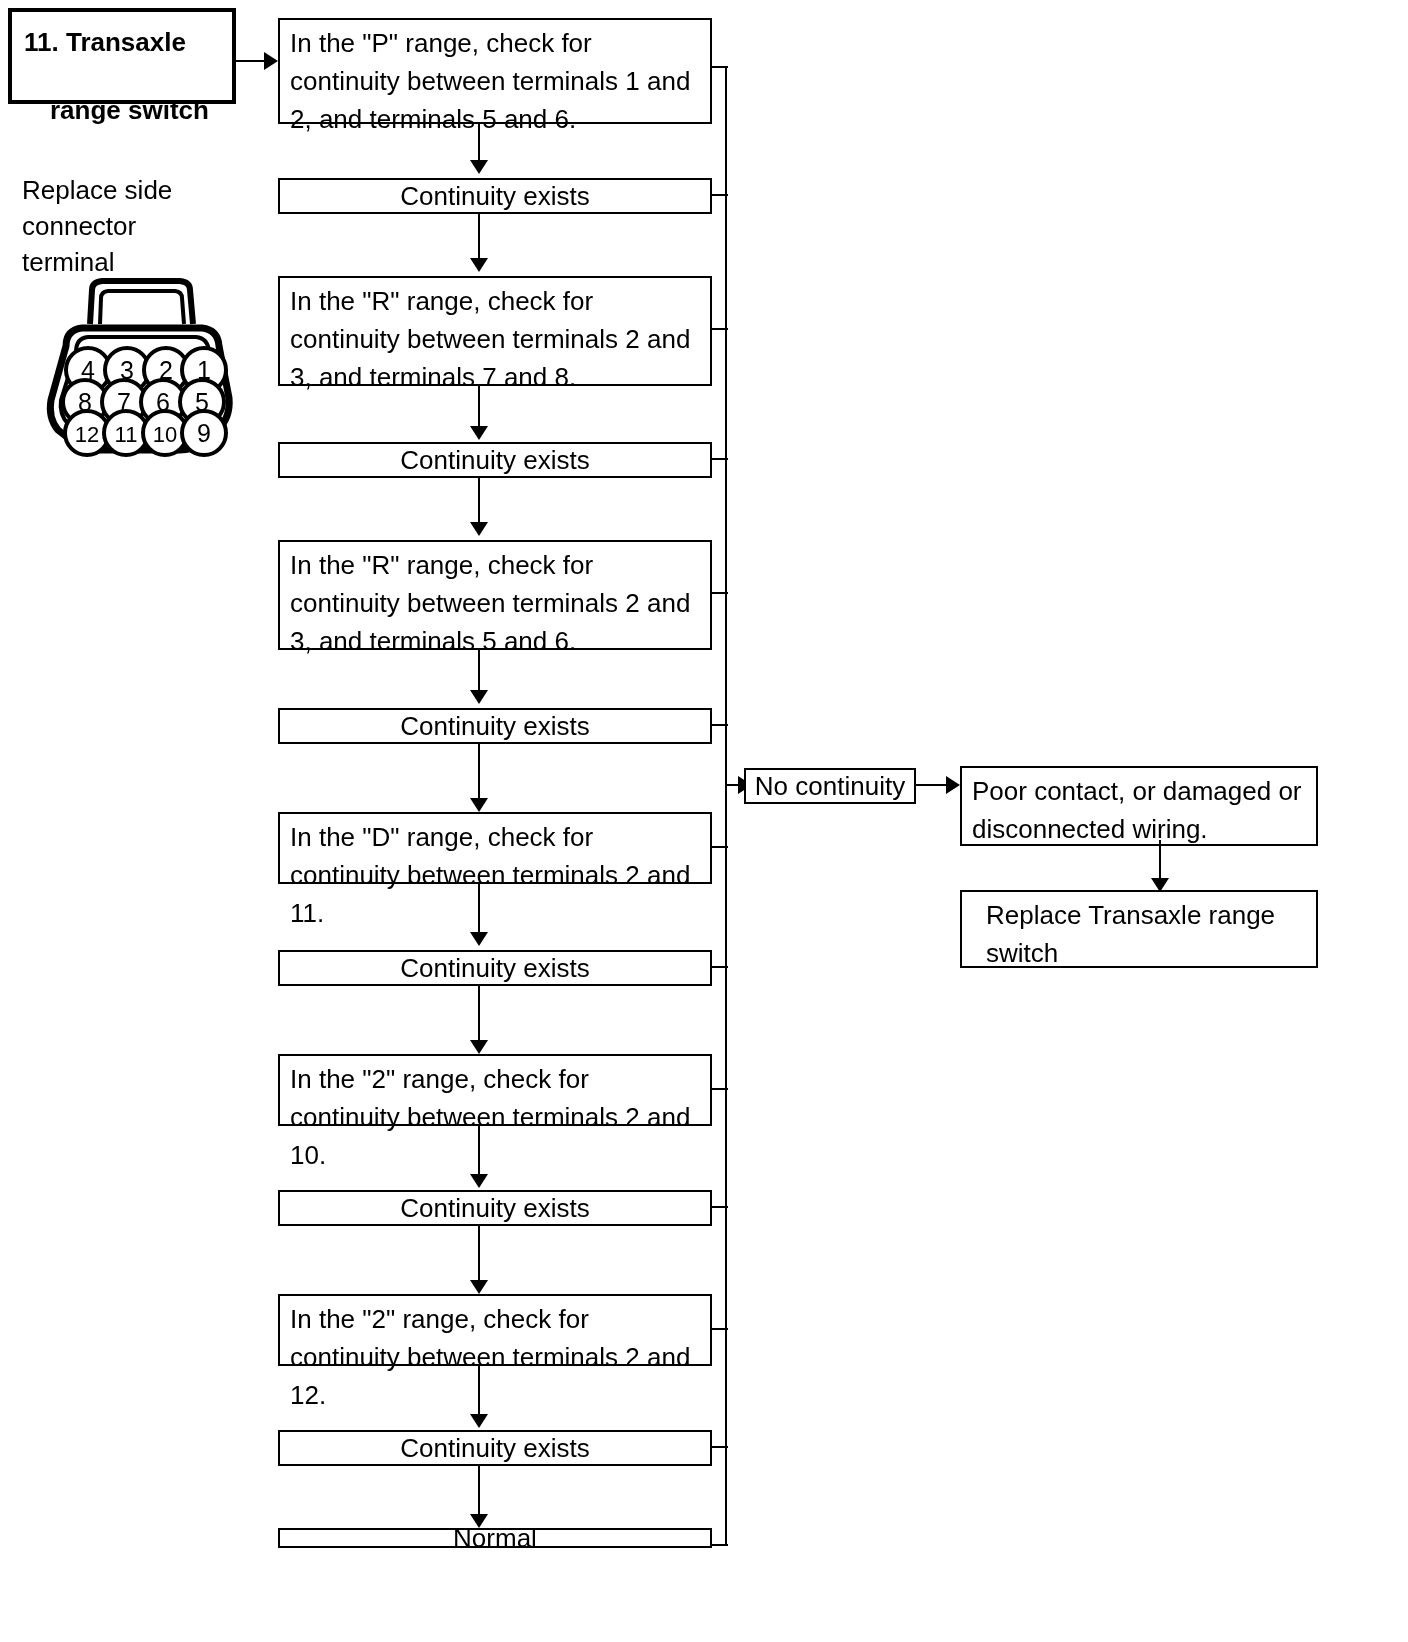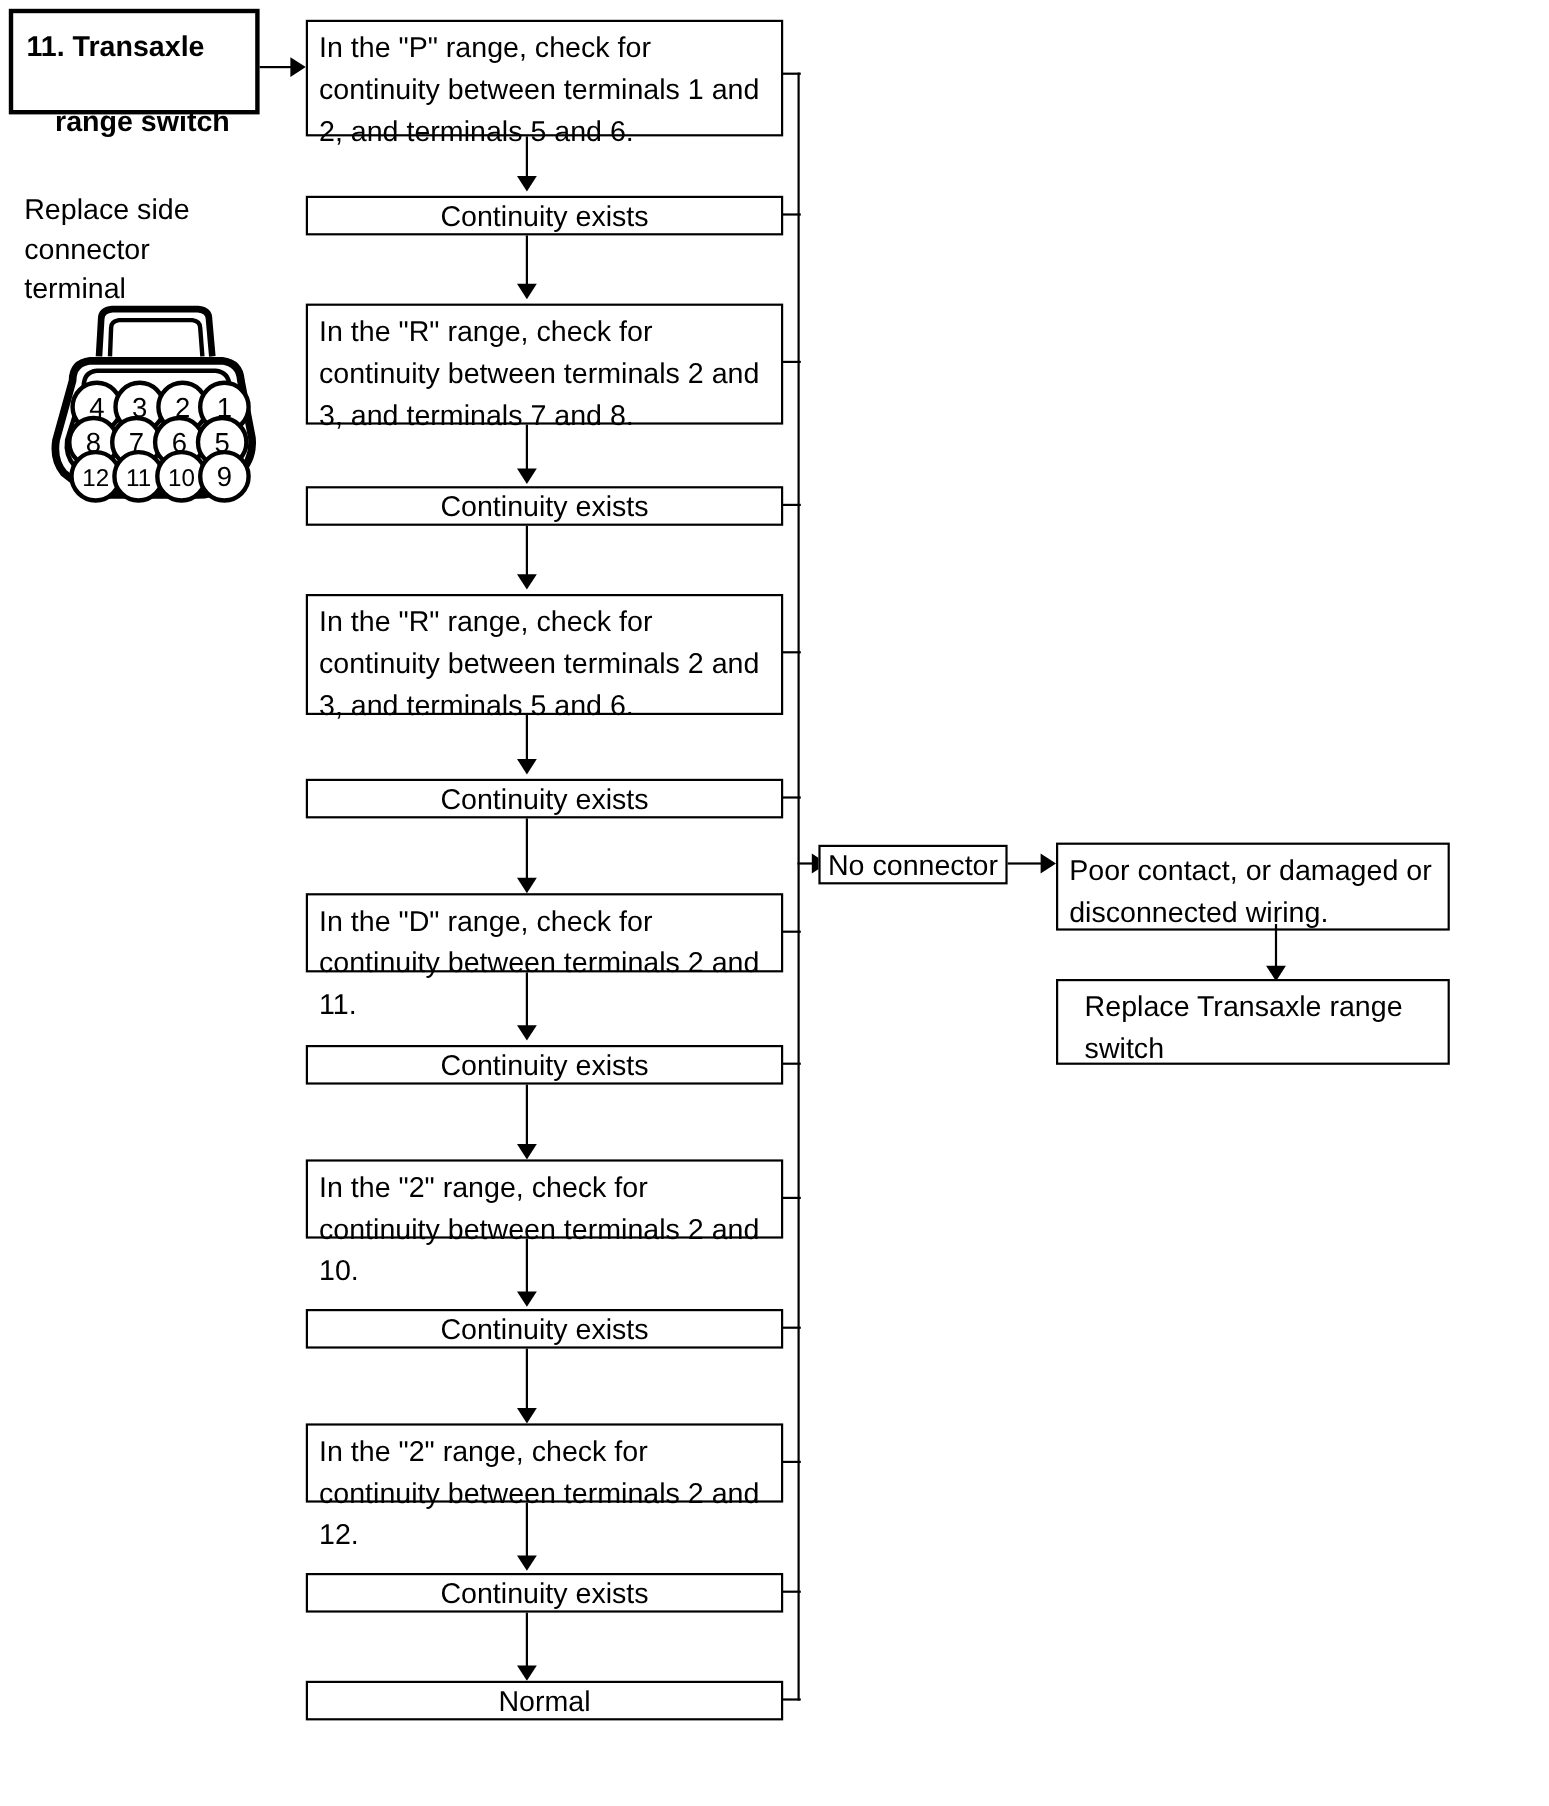--- a/index.html
+++ b/index.html
@@ -169,42 +169,42 @@
   <div class="arrowhead-down" style="left:470px; top:1280px;"></div>
 
   <div class="box" style="left:278px; top:1294px; width:434px; height:72px;">In the "2" range, check for continuity between terminals 2 and 12.</div>
   <div class="vline thin" style="left:478px; top:1366px; height:52px;"></div>
   <div class="arrowhead-down" style="left:470px; top:1414px;"></div>
 
   <div class="box center" style="left:278px; top:1430px; width:434px; height:36px;">Continuity exists</div>
   <div class="vline thin" style="left:478px; top:1466px; height:52px;"></div>
   <div class="arrowhead-down" style="left:470px; top:1514px;"></div>
 
-  <div class="box center" style="left:278px; top:1528px; width:434px; height:36px;">Normal</div>
+  <div class="box center" style="left:278px; top:1528px; width:434px; height:20px;">Normal</div>
 
   <div class="hline thin" style="left:710px; top:66px;   width:18px;"></div>
   <div class="hline thin" style="left:710px; top:194px;  width:18px;"></div>
   <div class="hline thin" style="left:710px; top:328px;  width:18px;"></div>
   <div class="hline thin" style="left:710px; top:458px;  width:18px;"></div>
   <div class="hline thin" style="left:710px; top:592px;  width:18px;"></div>
   <div class="hline thin" style="left:710px; top:724px;  width:18px;"></div>
   <div class="hline thin" style="left:710px; top:846px;  width:18px;"></div>
   <div class="hline thin" style="left:710px; top:966px;  width:18px;"></div>
   <div class="hline thin" style="left:710px; top:1088px; width:18px;"></div>
   <div class="hline thin" style="left:710px; top:1206px; width:18px;"></div>
   <div class="hline thin" style="left:710px; top:1328px; width:18px;"></div>
   <div class="hline thin" style="left:710px; top:1446px; width:18px;"></div>
   <div class="hline thin" style="left:710px; top:1544px; width:18px;"></div>
 
   <div class="vline thin" style="left:725px; top:66px; height:1480px;"></div>
 
   <div class="hline thin" style="left:725px; top:784px; width:18px;"></div>
   <div class="arrowhead-right" style="left:738px; top:776px;"></div>
 
-  <div class="box center" style="left:744px; top:768px; width:172px; height:36px;">No connector</div>
+  <div class="box center" style="left:744px; top:768px; width:172px; height:36px;">No continuity</div>
 
   <div class="hline thin" style="left:916px; top:784px; width:40px;"></div>
   <div class="arrowhead-right" style="left:946px; top:776px;"></div>
 
   <div class="box" style="left:960px; top:766px; width:358px; height:80px;">Poor contact, or damaged or disconnected wiring.</div>
 
   <div class="vline thin" style="left:1159px; top:840px; height:42px;"></div>
   <div class="arrowhead-down" style="left:1151px; top:878px;"></div>
 
   <div class="box" style="left:960px; top:890px; width:358px; height:78px; padding-left:24px;">Replace  Transaxle range switch</div>

